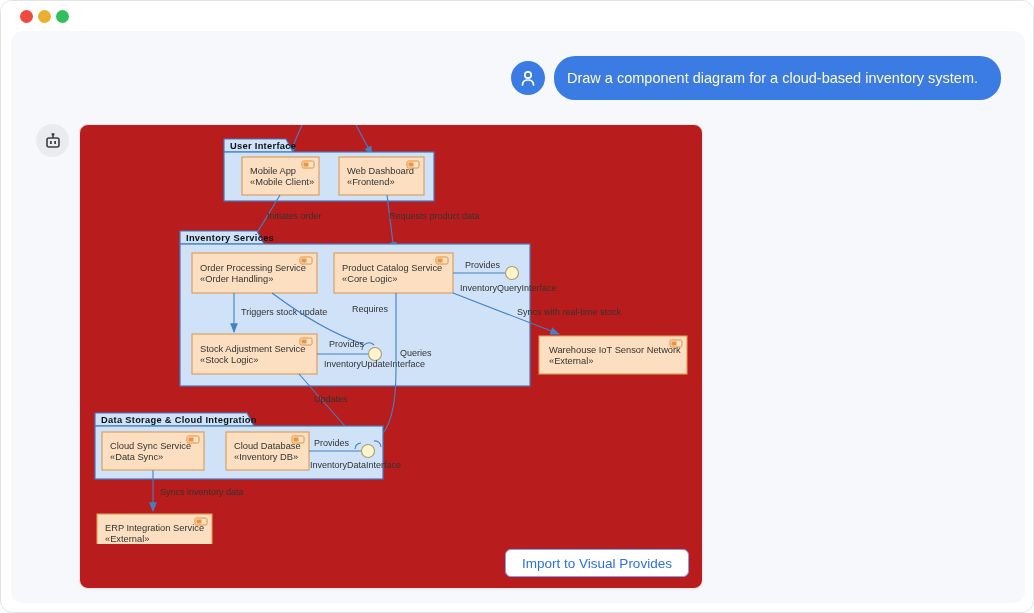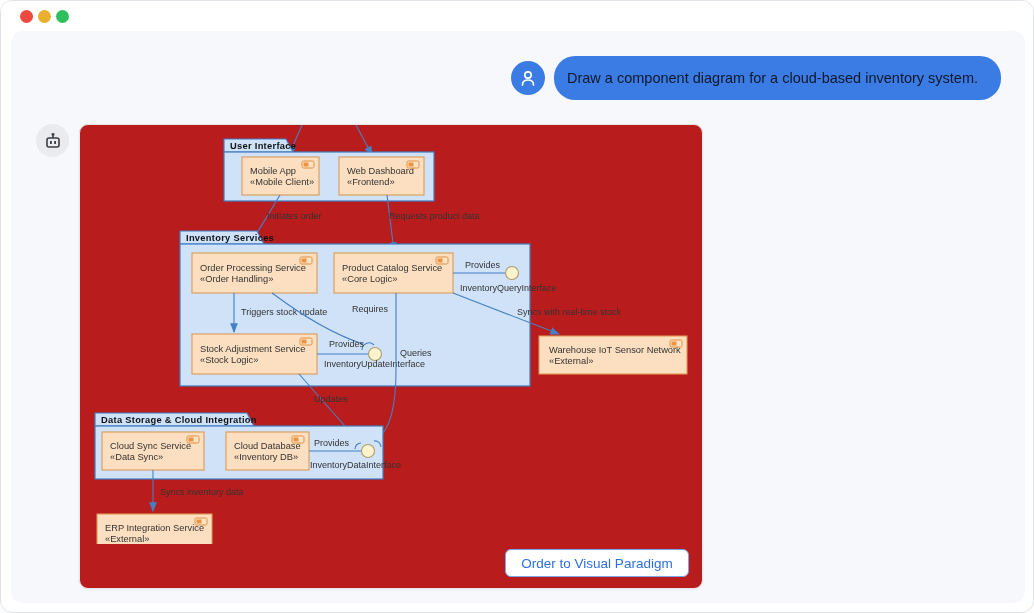--- a/index.html
+++ b/index.html
@@ -16,21 +16,21 @@
   .content {
     position:absolute; left:10px; top:30px; width:1014px; height:572px;
     background:#f7f8fb; border-radius:12px;
   }
   .user-avatar {
     position:absolute; left:500px; top:30px; width:34px; height:34px; border-radius:50%;
     background:#3b7ce4; display:flex; align-items:center; justify-content:center;
   }
   .bubble {
     position:absolute; left:543px; top:25px; width:447px; height:44px;
-    background:#3b7ce4; color:#0f172a; border-radius:21px; font-size:14.5px;
+    background:#3b7ce4; color:#fef9c3; border-radius:21px; font-size:14.5px;
     line-height:44px; padding:0 13px; white-space:nowrap; overflow:hidden;
   }
   .bot-avatar {
     position:absolute; left:25px; top:93px; width:33px; height:33px; border-radius:50%;
     background:#e9ebee; display:flex; align-items:center; justify-content:center;
   }
   .diagram-card {
     position:absolute; left:68px; top:93px; width:624px; height:465px;
     background:#b91c1c; border:1px solid #e5e7ea; border-radius:9px;
     box-shadow:0 1px 3px rgba(0,0,0,0.05); overflow:hidden;
@@ -242,17 +242,17 @@
           <rect class="comp" x="17" y="389" width="115" height="38"></rect>
           <text class="comp-txt" x="25" y="406">ERP Integration Service</text>
           <text class="comp-txt" x="25" y="417">«External»</text>
           <g>
             <rect class="cicon-o" x="115" y="393" width="12" height="7" rx="1.5"></rect>
               <rect class="cicon-i" x="116.5" y="394.5" width="5" height="4"></rect>
           </g>
         </g>
       </svg>
 
-      <button class="btn btn-import">Order to Visual Paradigm</button>
+      <button class="btn btn-import">Import to Visual Provides</button>
     </div>
 
   </div>
 </div>
 
 </body></html>

